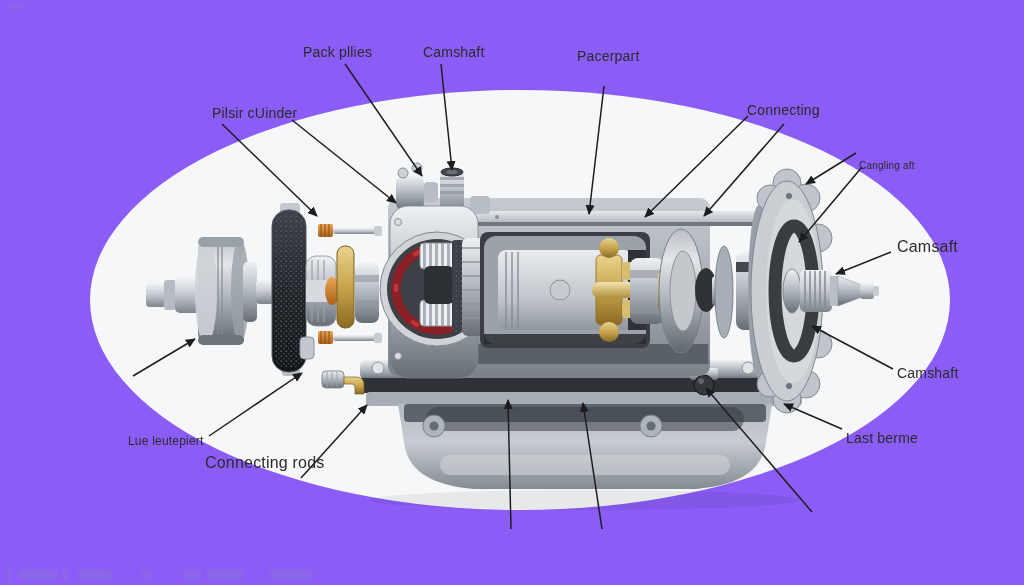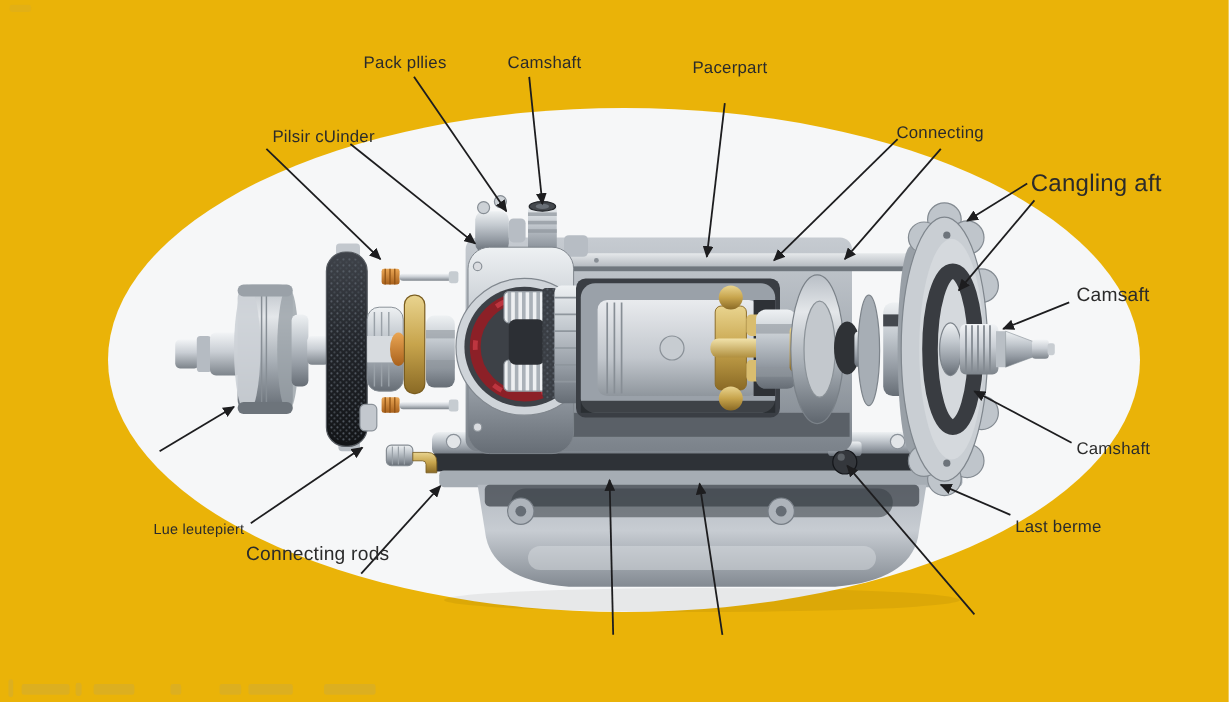--- a/index.html
+++ b/index.html
@@ -1,18 +1,18 @@
 <!DOCTYPE html>
 <html><head>
 <meta charset="utf-8">
 <style>
   html,body{margin:0;padding:0;background:#ffffff;}
   .stage{
     position:relative;width:1024px;height:585px;overflow:hidden;
-    background:#eab308;font-family:"Liberation Sans",sans-serif;
+    background:#8b5cf6;font-family:"Liberation Sans",sans-serif;
   }
   .stage svg{position:absolute;left:0;top:0;}
   #labels-layer{position:absolute;left:0;top:0;width:100%;height:100%;pointer-events:none;}
   .part-label{
     position:absolute;font-size:14px;line-height:16px;color:#2b2b2b;
     white-space:nowrap;letter-spacing:.2px;font-family:"Liberation Sans",sans-serif;
   }
   .leader{stroke:#1d1d1f;stroke-width:1.5;fill:none;}
   .wm{position:absolute;background:rgba(150,155,160,0.16);border-radius:2px;}
 </style>
@@ -306,25 +306,25 @@
       <line x1="511" y1="529" x2="508" y2="400" class="leader" stroke="#1d1d1f" marker-end="url(#arrowhead)"></line>
       <line x1="602" y1="529" x2="583" y2="403" class="leader" stroke="#1d1d1f" marker-end="url(#arrowhead)"></line>
       <line x1="812" y1="512" x2="706" y2="388" class="leader" stroke="#1d1d1f" marker-end="url(#arrowhead)"></line>
     </svg>
 
   <div id="labels-layer">
       <div class="part-label" style="left: 303px; top: 44px; color: rgb(43, 43, 43); font-size: 14px;">Pack pllies</div>
       <div class="part-label" style="left: 423px; top: 44px; color: rgb(43, 43, 43); font-size: 14px;">Camshaft</div>
       <div class="part-label" style="left: 577px; top: 48px; color: rgb(43, 43, 43); font-size: 14px;">Pacerpart</div>
       <div class="part-label" style="left: 747px; top: 102px; color: rgb(43, 43, 43); font-size: 14px;">Connecting</div>
-      <div class="part-label" style="left: 859px; top: 145px; color: rgb(43, 43, 43); font-size: 20px;">Cangling aft</div>
+      <div class="part-label" style="left: 859px; top: 158px; color: rgb(43, 43, 43); font-size: 10px;">Cangling aft</div>
       <div class="part-label" style="left: 897px; top: 239px; color: rgb(43, 43, 43); font-size: 16px;">Camsaft</div>
       <div class="part-label" style="left: 897px; top: 365px; color: rgb(43, 43, 43); font-size: 14px;">Camshaft</div>
       <div class="part-label" style="left: 846px; top: 430px; color: rgb(43, 43, 43); font-size: 14px;">Last berme</div>
-      <div class="part-label" style="left: 227px; top: 105px; color: rgb(43, 43, 43); font-size: 14px;">Pilsir cUinder</div>
+      <div class="part-label" style="left: 212px; top: 105px; color: rgb(43, 43, 43); font-size: 14px;">Pilsir cUinder</div>
       <div class="part-label" style="left: 128px; top: 433px; color: rgb(43, 43, 43); font-size: 12px;">Lue leutepiert</div>
       <div class="part-label" style="left: 205px; top: 455px; color: rgb(43, 43, 43); font-size: 16px;">Connecting rods</div>
     </div>
 
   <div class="wm" style="left:8px;top:4px;width:18px;height:6px;opacity:.55"></div>
   <div class="wm" style="left:7px;top:566px;width:4px;height:15px"></div>
   <div class="wm" style="left:18px;top:570px;width:40px;height:9px"></div>
   <div class="wm" style="left:63px;top:569px;width:5px;height:11px"></div>
   <div class="wm" style="left:78px;top:570px;width:34px;height:9px"></div>
   <div class="wm" style="left:142px;top:570px;width:9px;height:9px"></div>

